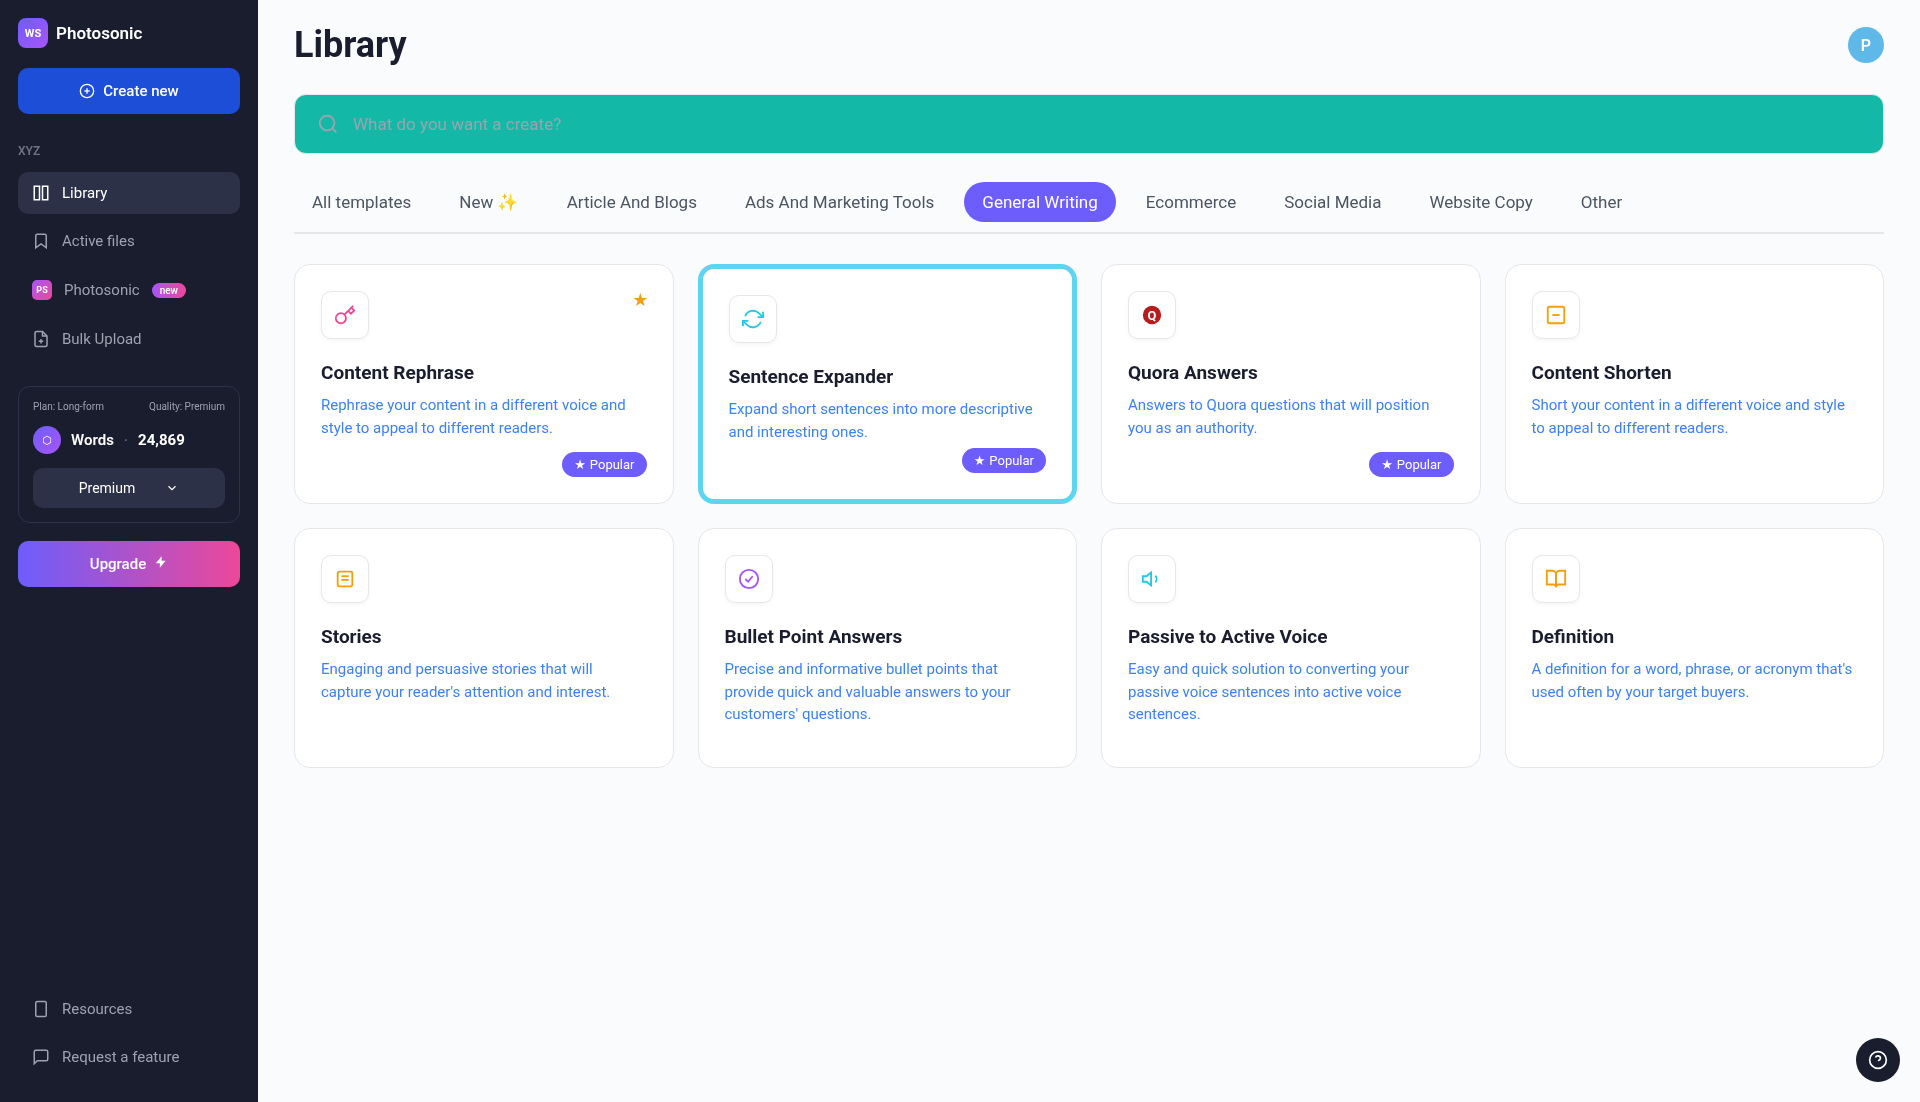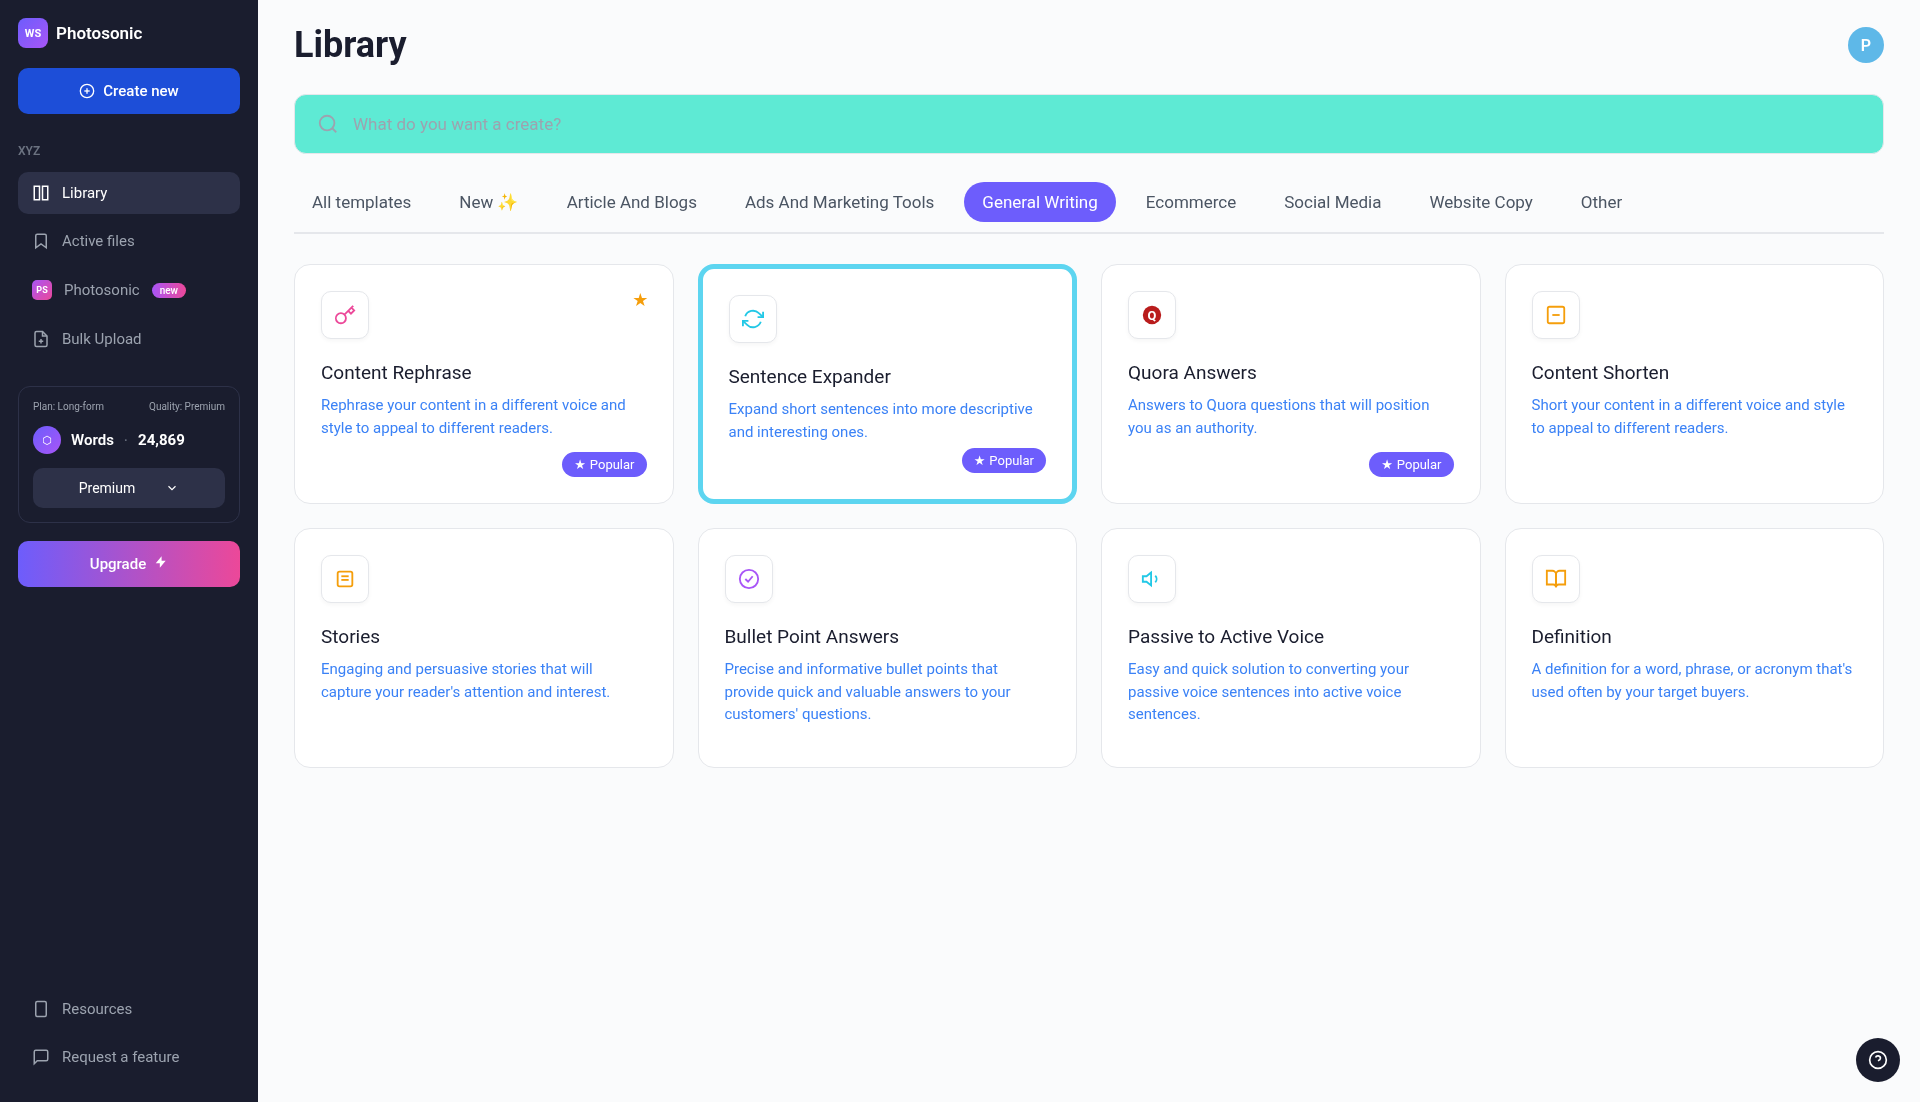--- a/index.html
+++ b/index.html
@@ -21,31 +21,31 @@
 .words-icon { width: 28px; height: 28px; border-radius: 50%; background: linear-gradient(135deg, #6d5dfc, #a855f7); display: flex; align-items: center; justify-content: center; font-size: 11px; }
 .words-label { font-size: 15px; font-weight: 600; }
 .words-count { font-size: 15px; font-weight: 700; }
 .premium-select { background: #2d3148; border: none; color: #fff; padding: 12px; border-radius: 10px; width: 100%; display: flex; align-items: center; justify-content: center; gap: 30px; cursor: pointer; font-size: 14px; }
 .upgrade-btn { background: linear-gradient(90deg, #6d5dfc, #ec4899); color: #fff; border: none; border-radius: 10px; padding: 14px; font-size: 15px; font-weight: 500; display: flex; justify-content: center; gap: 8px; cursor: pointer; margin-bottom: 24px; }
 .bottom-nav { margin-top: auto; }
 .main { flex: 1; padding: 24px 36px; overflow-y: auto; background: #fafbfc; }
 .main-header { display: flex; justify-content: space-between; align-items: center; margin-bottom: 28px; }
 .page-title { font-size: 36px; font-weight: 700; color: #1a1d2e; }
 .avatar { width: 36px; height: 36px; border-radius: 50%; background: #5eb8e8; color: #fff; display: flex; align-items: center; justify-content: center; font-weight: 600; font-size: 16px; cursor: pointer; }
-.search-box { background: #5eead4; border: 1px solid #e5e7eb; border-radius: 12px; padding: 18px 22px; display: flex; align-items: center; gap: 14px; margin-bottom: 28px; }
+.search-box { background: #14b8a6; border: 1px solid #e5e7eb; border-radius: 12px; padding: 18px 22px; display: flex; align-items: center; gap: 14px; margin-bottom: 28px; }
 .search-input { border: none; outline: none; font-size: 17px; flex: 1; color: #1a1d2e; background: transparent; }
 .search-input::placeholder { color: #9ca3af; }
 .tabs { display: flex; gap: 12px; border-bottom: 2px solid #e5e7eb; margin-bottom: 30px; overflow-x: auto; }
 .tab { padding: 10px 18px; font-size: 17px; color: #4b5563; cursor: pointer; white-space: nowrap; border-radius: 20px; margin-bottom: 10px; }
 .tab.active { background: #6d5dfc; color: #fff; }
 .grid { display: grid; grid-template-columns: repeat(4, 1fr); gap: 24px; }
 .card { background: #fff; border: 1px solid #e5e7eb; border-radius: 16px; padding: 26px; position: relative; cursor: pointer; min-height: 240px; display: flex; flex-direction: column; }
 .card.highlighted { border: 5px solid #5dd5f0; }
 .card-icon-box { width: 48px; height: 48px; background: #fff; border: 1px solid #e5e7eb; border-radius: 10px; display: flex; align-items: center; justify-content: center; margin-bottom: 22px; box-shadow: 0 2px 4px rgba(0,0,0,0.04); }
-.card-title { font-size: 19px; font-weight: 400; color: #1a1d2e; margin-bottom: 10px; }
+.card-title { font-size: 19px; font-weight: 700; color: #1a1d2e; margin-bottom: 10px; }
 .card-desc { font-size: 15px; color: #3b82f6; line-height: 1.5; }
 .star-fav { position: absolute; top: 24px; right: 24px; color: #f59e0b; font-size: 18px; }
 .popular-badge { align-self: flex-end; background: #6d5dfc; color: #fff; font-size: 13px; padding: 5px 12px; border-radius: 14px; display: flex; align-items: center; gap: 4px; margin-top: auto; }
 .help-fab { position: fixed; bottom: 20px; right: 20px; width: 44px; height: 44px; border-radius: 50%; background: #1a1d2e; color: #fff; display: flex; align-items: center; justify-content: center; cursor: pointer; font-size: 18px; }
 .dot-sep { color: #6b7280; }
 svg { display: block; }
 </style>
 </head>
 <body>
 

